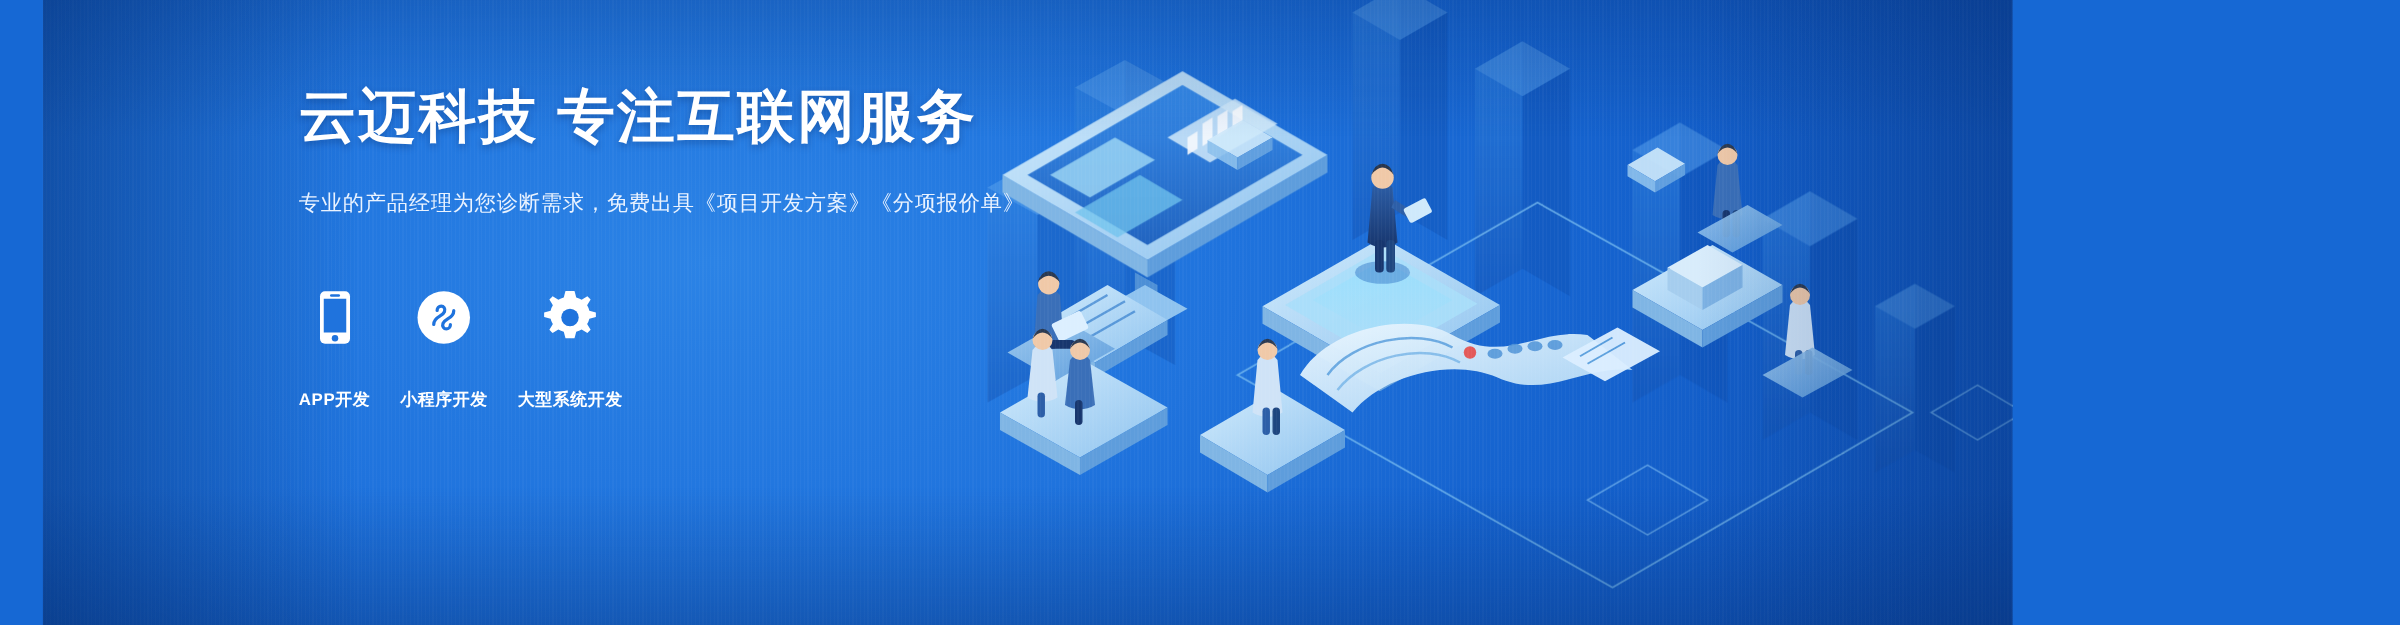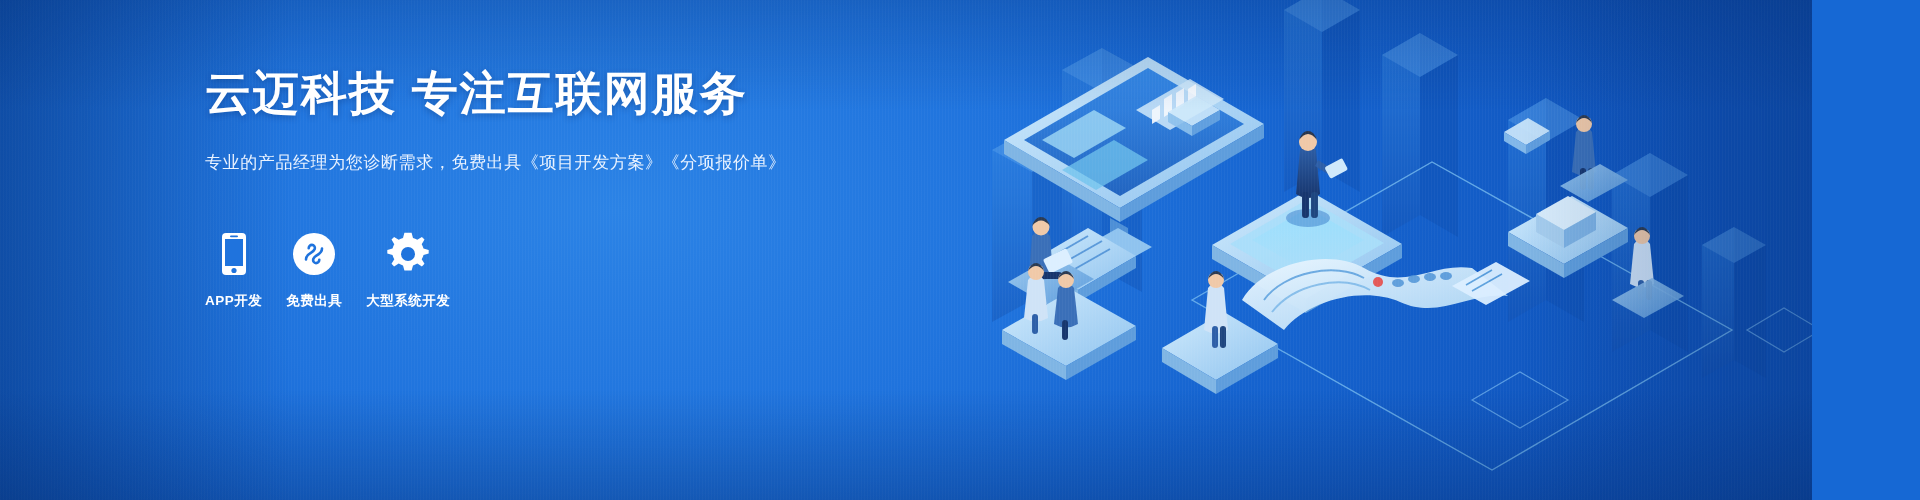--- a/index.html
+++ b/index.html
@@ -2,24 +2,25 @@
 <html><head>
 <meta charset="utf-8">
 <style>
   html,body{margin:0;padding:0;}
   body{
     width:1920px;height:500px;overflow:hidden;
     font-family:"Liberation Sans","DejaVu Sans",sans-serif;
     background:#1668d4;
   }
   #banner{
-    position:relative;width:1812px;height:500px;overflow:hidden;
+    position:relative;width:1576px;height:500px;overflow:hidden;
     background:
       radial-gradient(ellipse 1100px 620px at 34% 42%, #2b83e6 0%, #1f73dd 38%, #1563cf 64%, #0f53bb 100%),
       linear-gradient(180deg,#1a6ed6 0%,#1261ca 100%);
+    margin-left: 34px;
   }
   
   #texture{
     position:absolute;inset:0;
     background-image:repeating-linear-gradient(90deg,rgba(255,255,255,.035) 0 1px,rgba(0,0,0,0) 1px 3px);
     pointer-events:none;
   }
   #vignette{
     position:absolute;inset:0;pointer-events:none;
     background:
@@ -35,21 +36,21 @@
     text-shadow:0 2px 6px rgba(2,30,80,.30);
   }
   .sub{
     font-size:17px;line-height:34px;color:#eaf3ff;letter-spacing:.6px;
     white-space:nowrap;font-weight:normal;
   }
   #sub-wrap{margin-top:26px;}
 
   
   #services{position:absolute;left:205px;top:230px;display:flex;align-items:flex-end;}
-  .svc{display:flex;flex-direction:column;align-items:center;width:auto;margin-right:24px;}
+  .svc{display:flex;flex-direction:column;align-items:center;width:auto;margin-right:24px;gap:19px;}
   .svc:last-child{margin-right:0;}
   .svc-ico{height:48px;display:flex;align-items:center;justify-content:center;margin-bottom:14px;}
   .svc-lab{font-size:13.5px;color:#ffffff;letter-spacing:.5px;white-space:nowrap;font-weight:bold;}
 
   
   #art{position:absolute;right:0;top:0;width:900px;height:500px;}
 </style>
 </head>
 <body>
 
@@ -309,21 +310,21 @@
     </div>
 
     <div class="svc">
       <div class="svc-ico">
         <svg width="44" height="44" viewBox="0 0 44 44" aria-hidden="true">
           <circle cx="22" cy="22" r="21" fill="#ffffff"></circle>
           <path d="M14 27.5 c0 -6.5 7.2 -6.2 8.6 -10.2 c0.9 -2.6 -0.8 -4.4 -2.6 -4.4 c-1.9 0 -3.3 1.6 -3.3 3.4" fill="none" stroke="#1f73dd" stroke-width="2.6" stroke-linecap="round"></path>
           <path d="M30 16.5 c0 6.5 -7.2 6.2 -8.6 10.2 c-0.9 2.6 0.8 4.4 2.6 4.4 c1.9 0 3.3 -1.6 3.3 -3.4" fill="none" stroke="#1f73dd" stroke-width="2.6" stroke-linecap="round"></path>
         </svg>
       </div>
-      <div class="svc-lab">免费出具</div>
+      <div class="svc-lab">小程序开发</div>
     </div>
 
 
 
     <div class="svc">
       <div class="svc-ico">
         <svg width="44" height="44" viewBox="0 0 44 44" aria-hidden="true">
           <path fill="#ffffff" d="M22 0.8 l3.6 0 1.4 5.2 a16 16 0 0 1 4.3 1.8 l4.6 -2.8 2.6 2.6 -2.8 4.6
             a16 16 0 0 1 1.8 4.3 l5.2 1.4 0 3.6 -5.2 1.4 a16 16 0 0 1 -1.8 4.3 l2.8 4.6 -2.6 2.6 -4.6 -2.8
             a16 16 0 0 1 -4.3 1.8 l-1.4 5.2 -3.6 0 -3.6 0 -1.4 -5.2 a16 16 0 0 1 -4.3 -1.8 l-4.6 2.8 -2.6 -2.6

